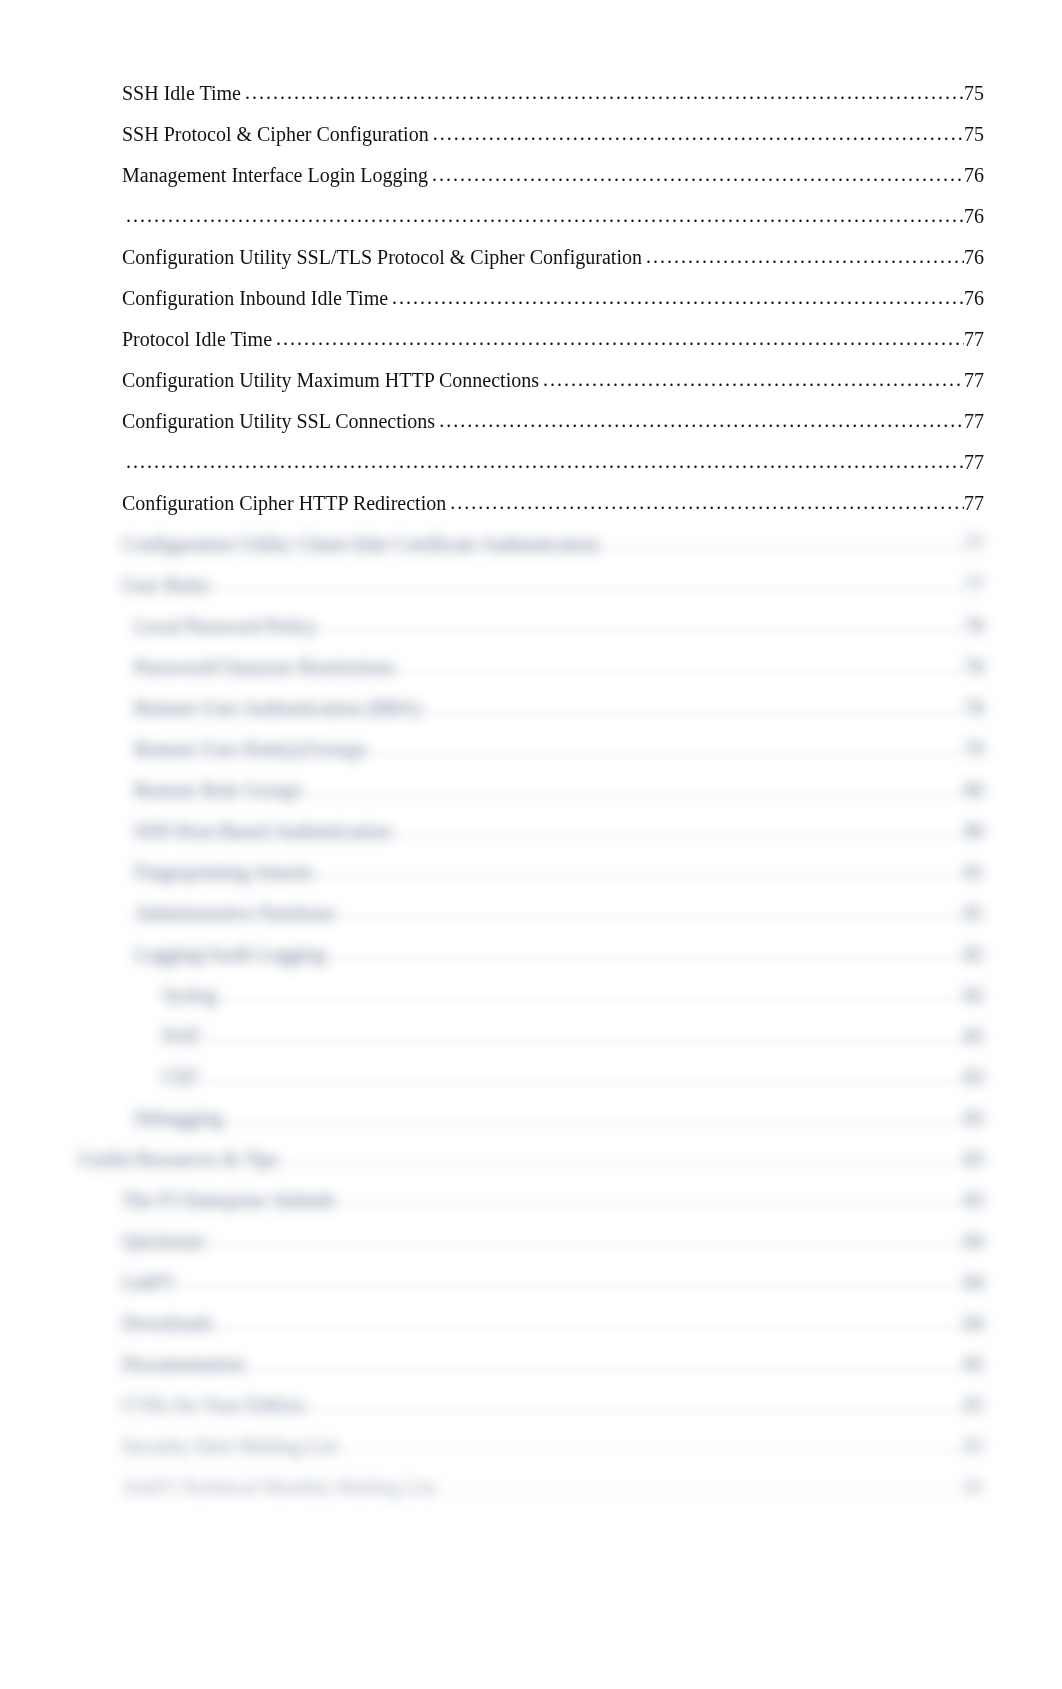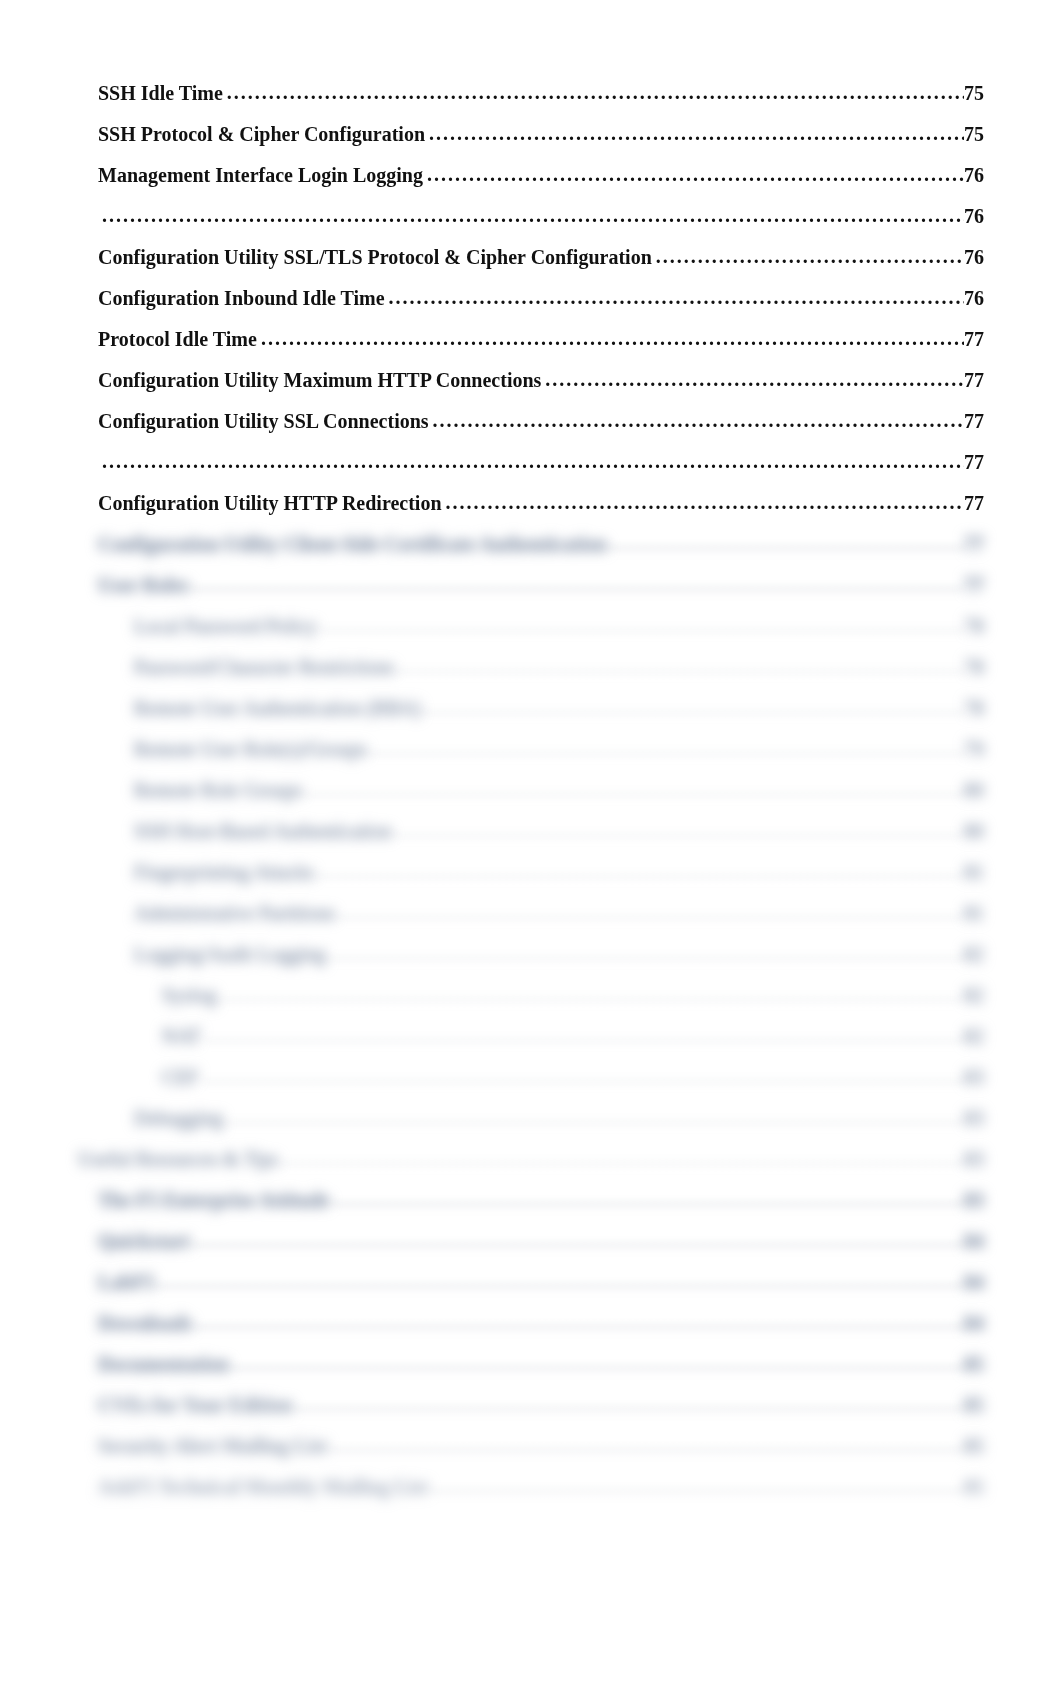--- a/index.html
+++ b/index.html
@@ -17,21 +17,21 @@
     font-size: 20px;
     color: #111;
   }
   .toc-line {
     display: flex;
     align-items: flex-end;
     margin-bottom: 14px;
     line-height: 1.35;
   }
   .toc-indent-0 { margin-left: 0; }
-  .toc-indent-1 { margin-left: 20px; font-weight: bold; }
+  .toc-indent-1 { margin-left: 44px; }
   .toc-indent-2 { margin-left: 56px; }
   .toc-indent-3 { margin-left: 84px; }
   .toc-title {
     white-space: nowrap;
   }
   .toc-leaders {
     flex: 1 1 auto;
     overflow: hidden;
     white-space: nowrap;
     letter-spacing: 2px;
@@ -120,21 +120,21 @@
         <div class="toc-line toc-indent-1">
           <span class="toc-title">Configuration Utility SSL Connections</span>
           <span class="toc-leaders"></span>
           <span class="toc-page">77</span>
         </div>
         <div class="toc-line toc-indent-1">
           <span class="toc-leaders"></span>
           <span class="toc-page">77</span>
         </div>
         <div class="toc-line toc-indent-1">
-          <span class="toc-title">Configuration Utility HTTP Redirection</span>
+          <span class="toc-title">Configuration Cipher HTTP Redirection</span>
           <span class="toc-leaders"></span>
           <span class="toc-page">77</span>
         </div>
         <div class="toc-line toc-indent-1 blurred">
           <span class="toc-title">Configuration Utility Client-Side Certificate Authentication</span>
           <span class="toc-leaders"></span>
           <span class="toc-page">77</span>
         </div>
         <div class="toc-line toc-indent-1 blurred">
           <span class="toc-title">User Roles</span>

